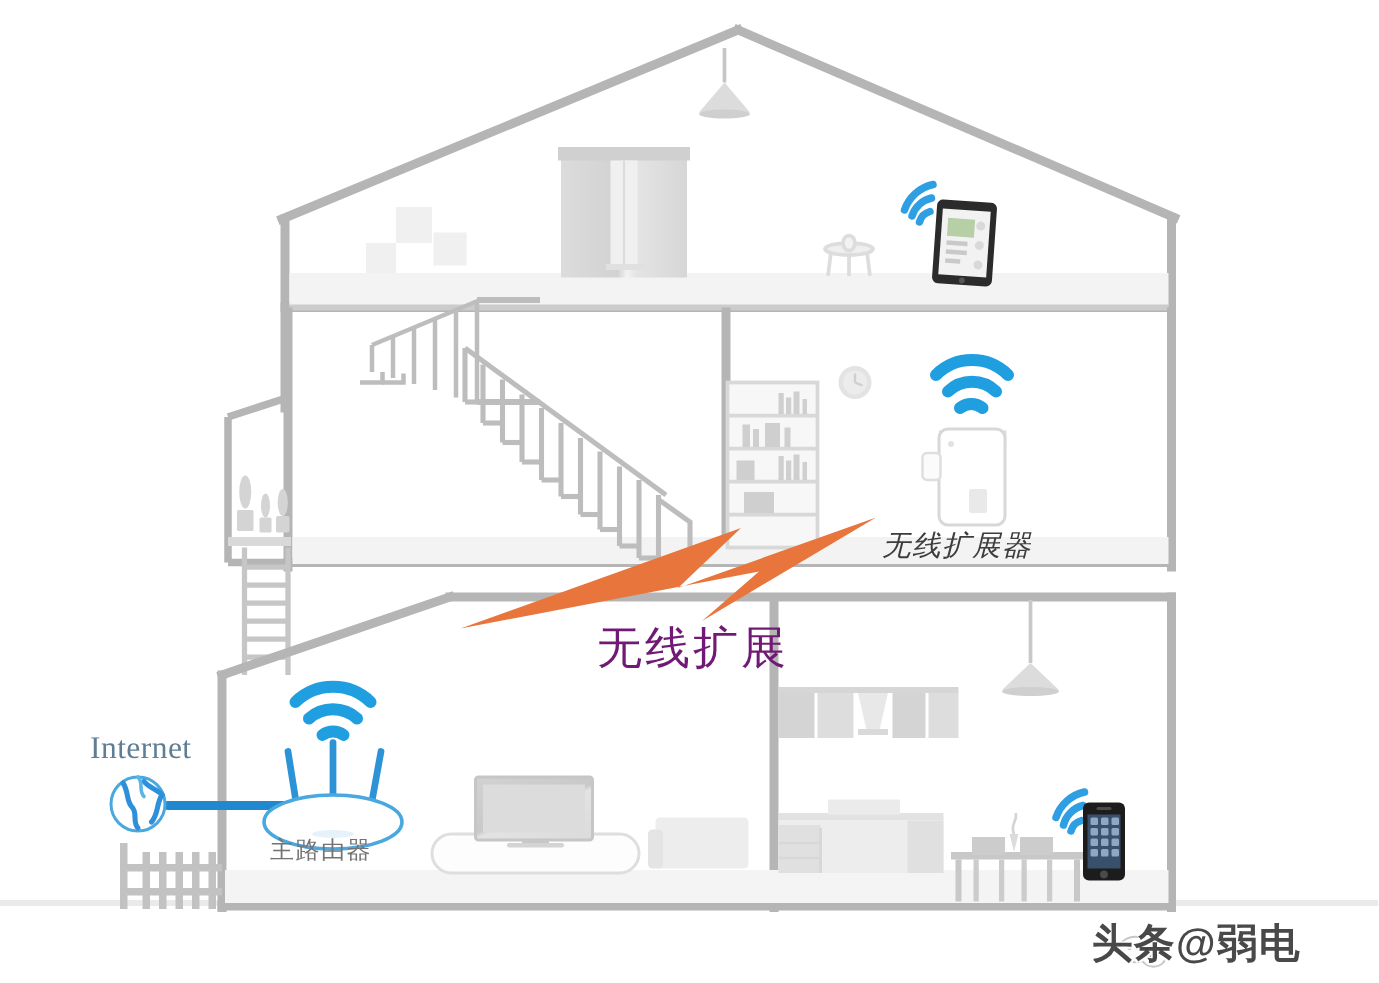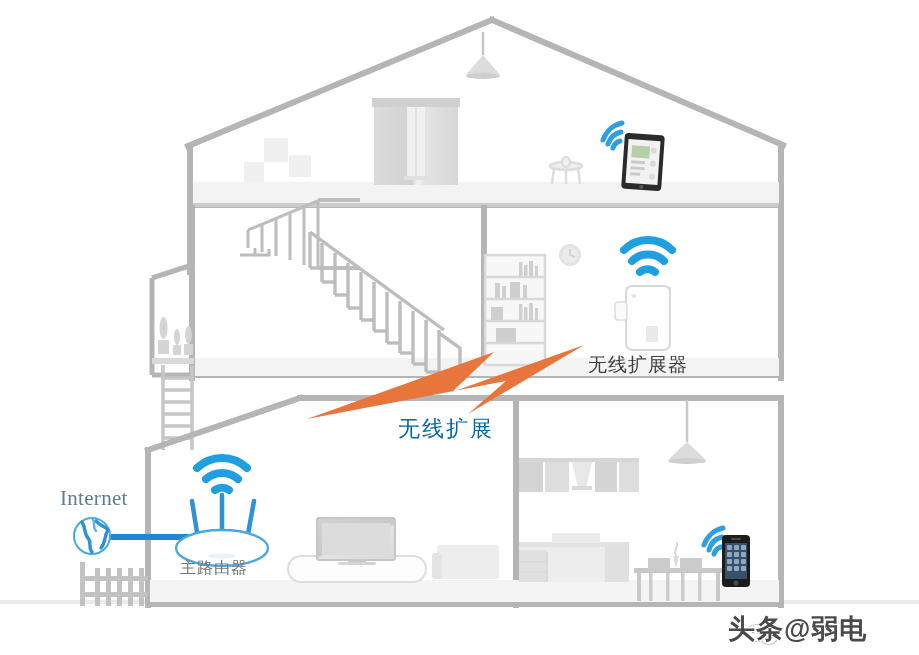--- a/index.html
+++ b/index.html
@@ -45,27 +45,28 @@
     font-size: 16px;
     letter-spacing: 1px;
     color: #737373;
   }
   #label-extender {
     left: 588px;
     top: 355px;
     font-size: 19px;
     letter-spacing: 1px;
     color: #3d3d3d;
+    font-style: italic;
   }
   #label-wirelessext {
     left: 398px;
     top: 418px;
-    font-size: 22px;
+    font-size: 30px;
     letter-spacing: 2px;
-    color: #0369a1;
+    color: #701a75;
   }
   #watermark {
     left: 728px;
     top: 616px;
     font-size: 27px;
     font-weight: bold;
     letter-spacing: 1px;
     color: #3a3a3a;
     opacity: 0.92;
     text-shadow: 1px 1px 0 #ffffff, -1px -1px 0 #ffffff, 1px -1px 0 #ffffff, -1px 1px 0 #ffffff;

